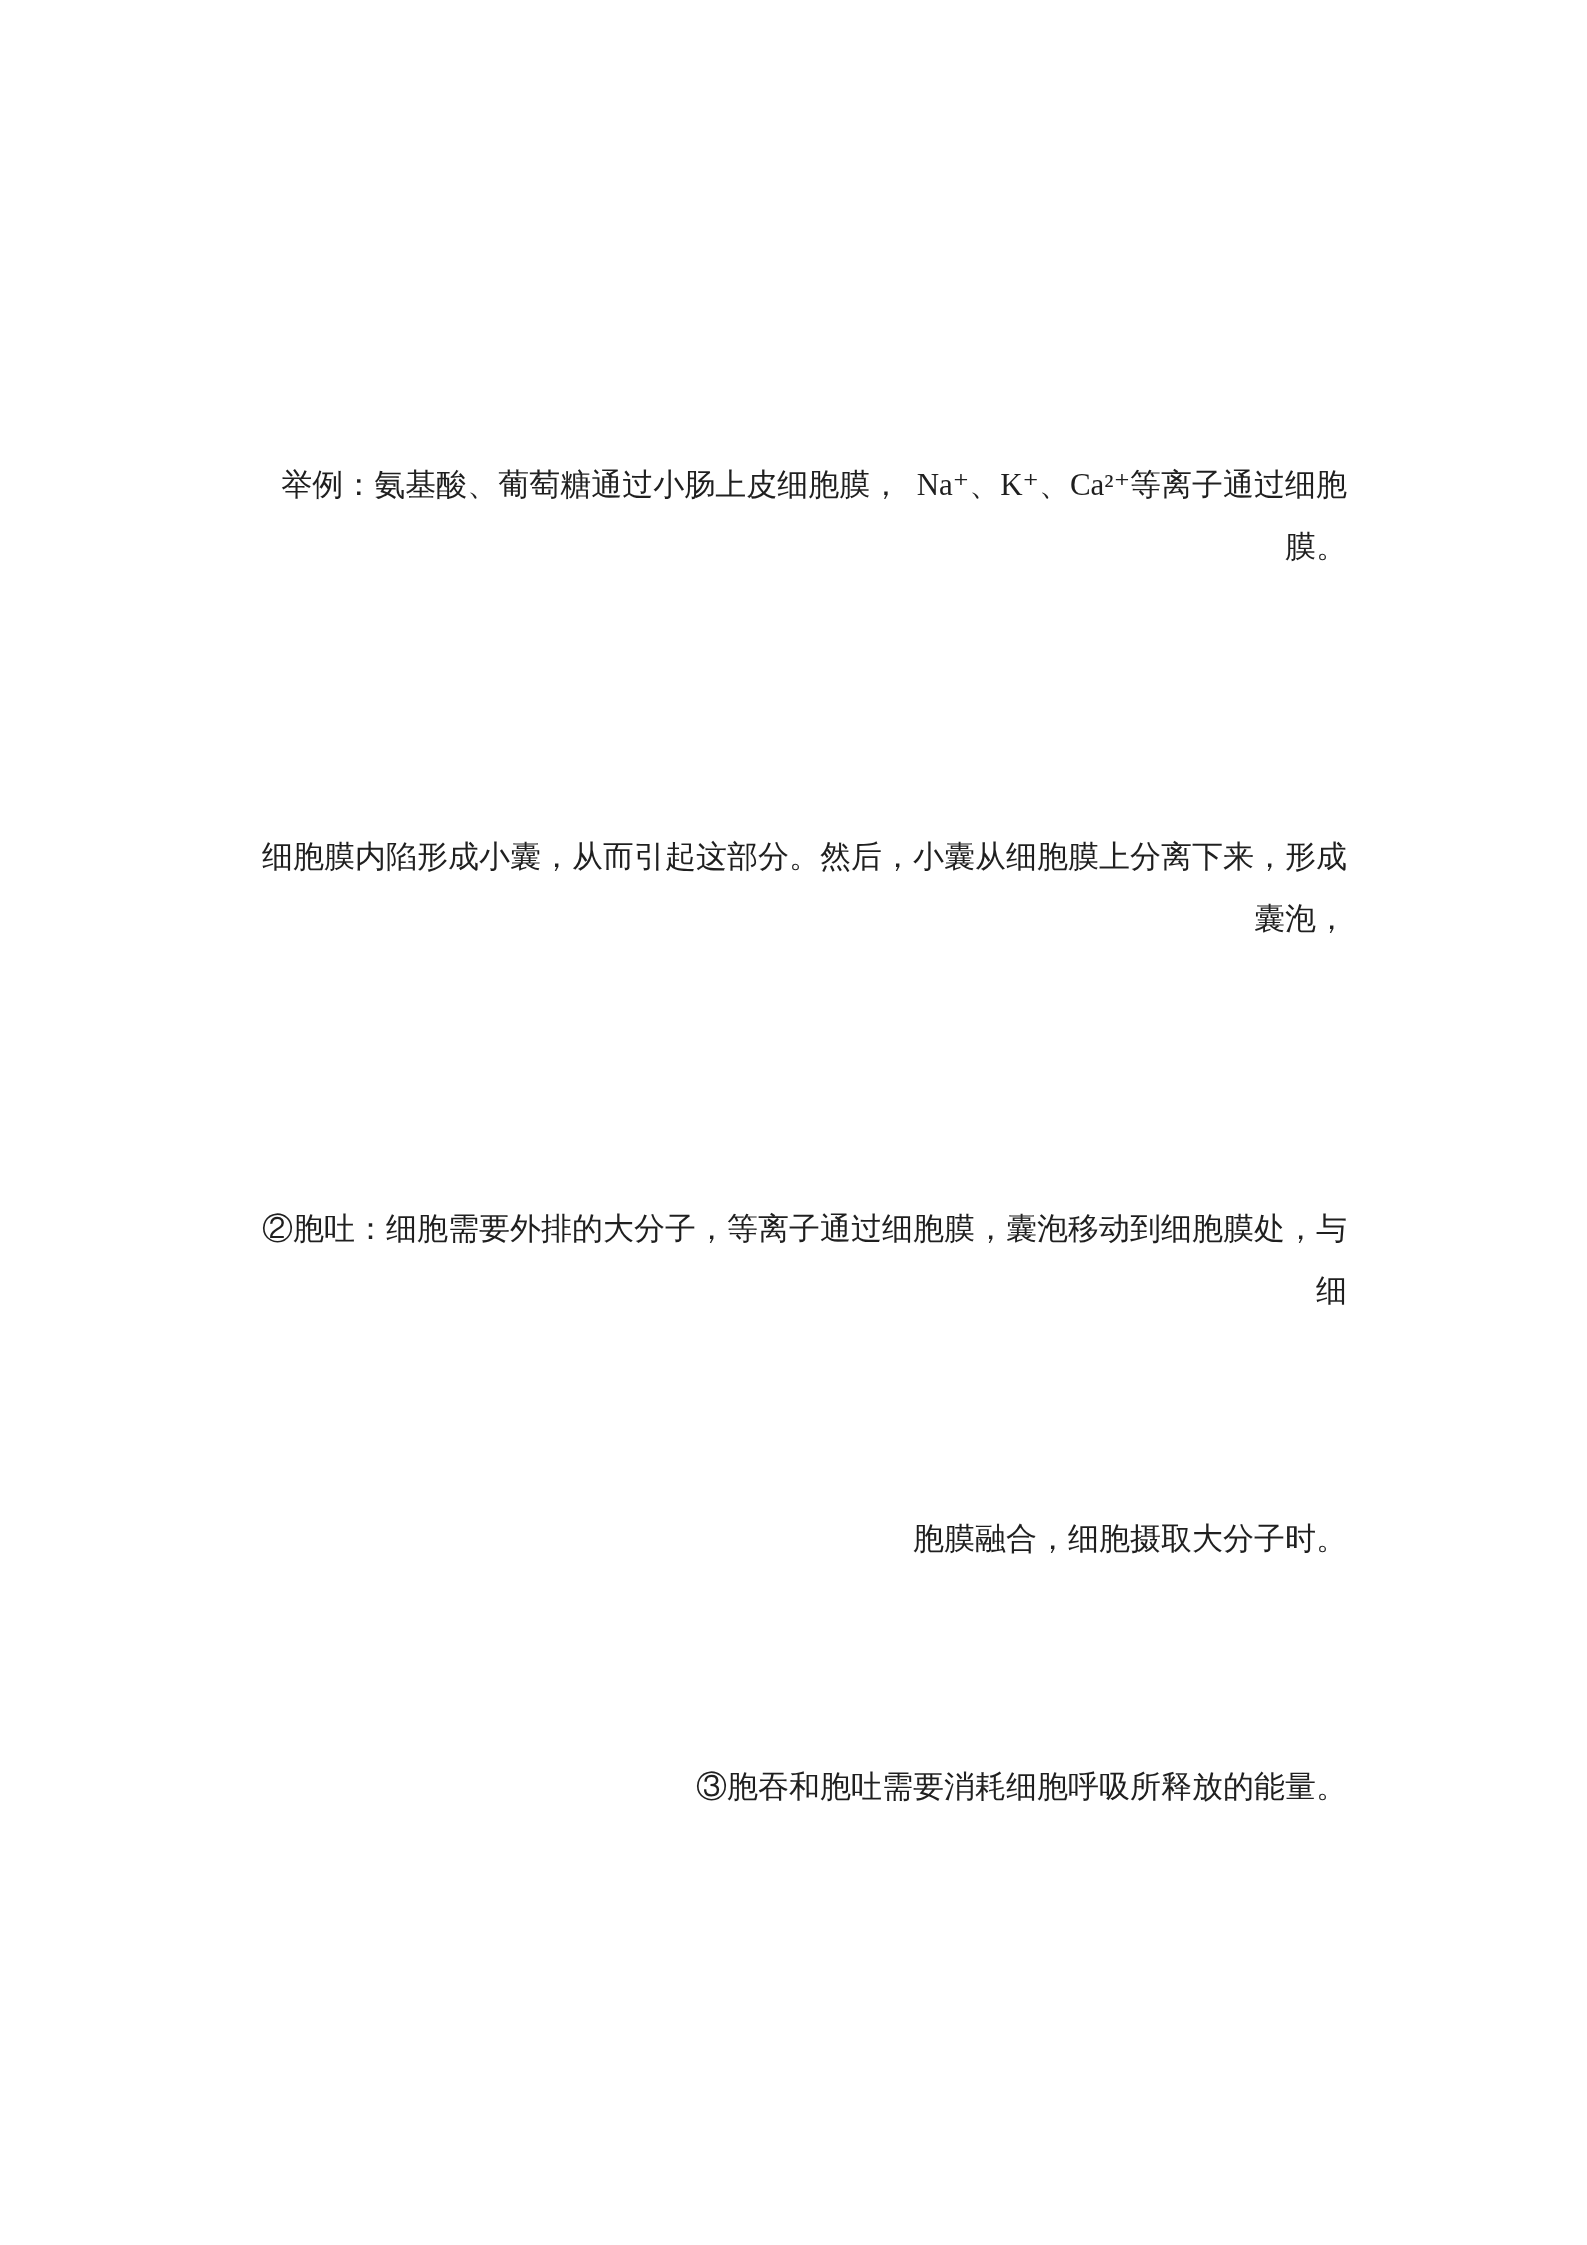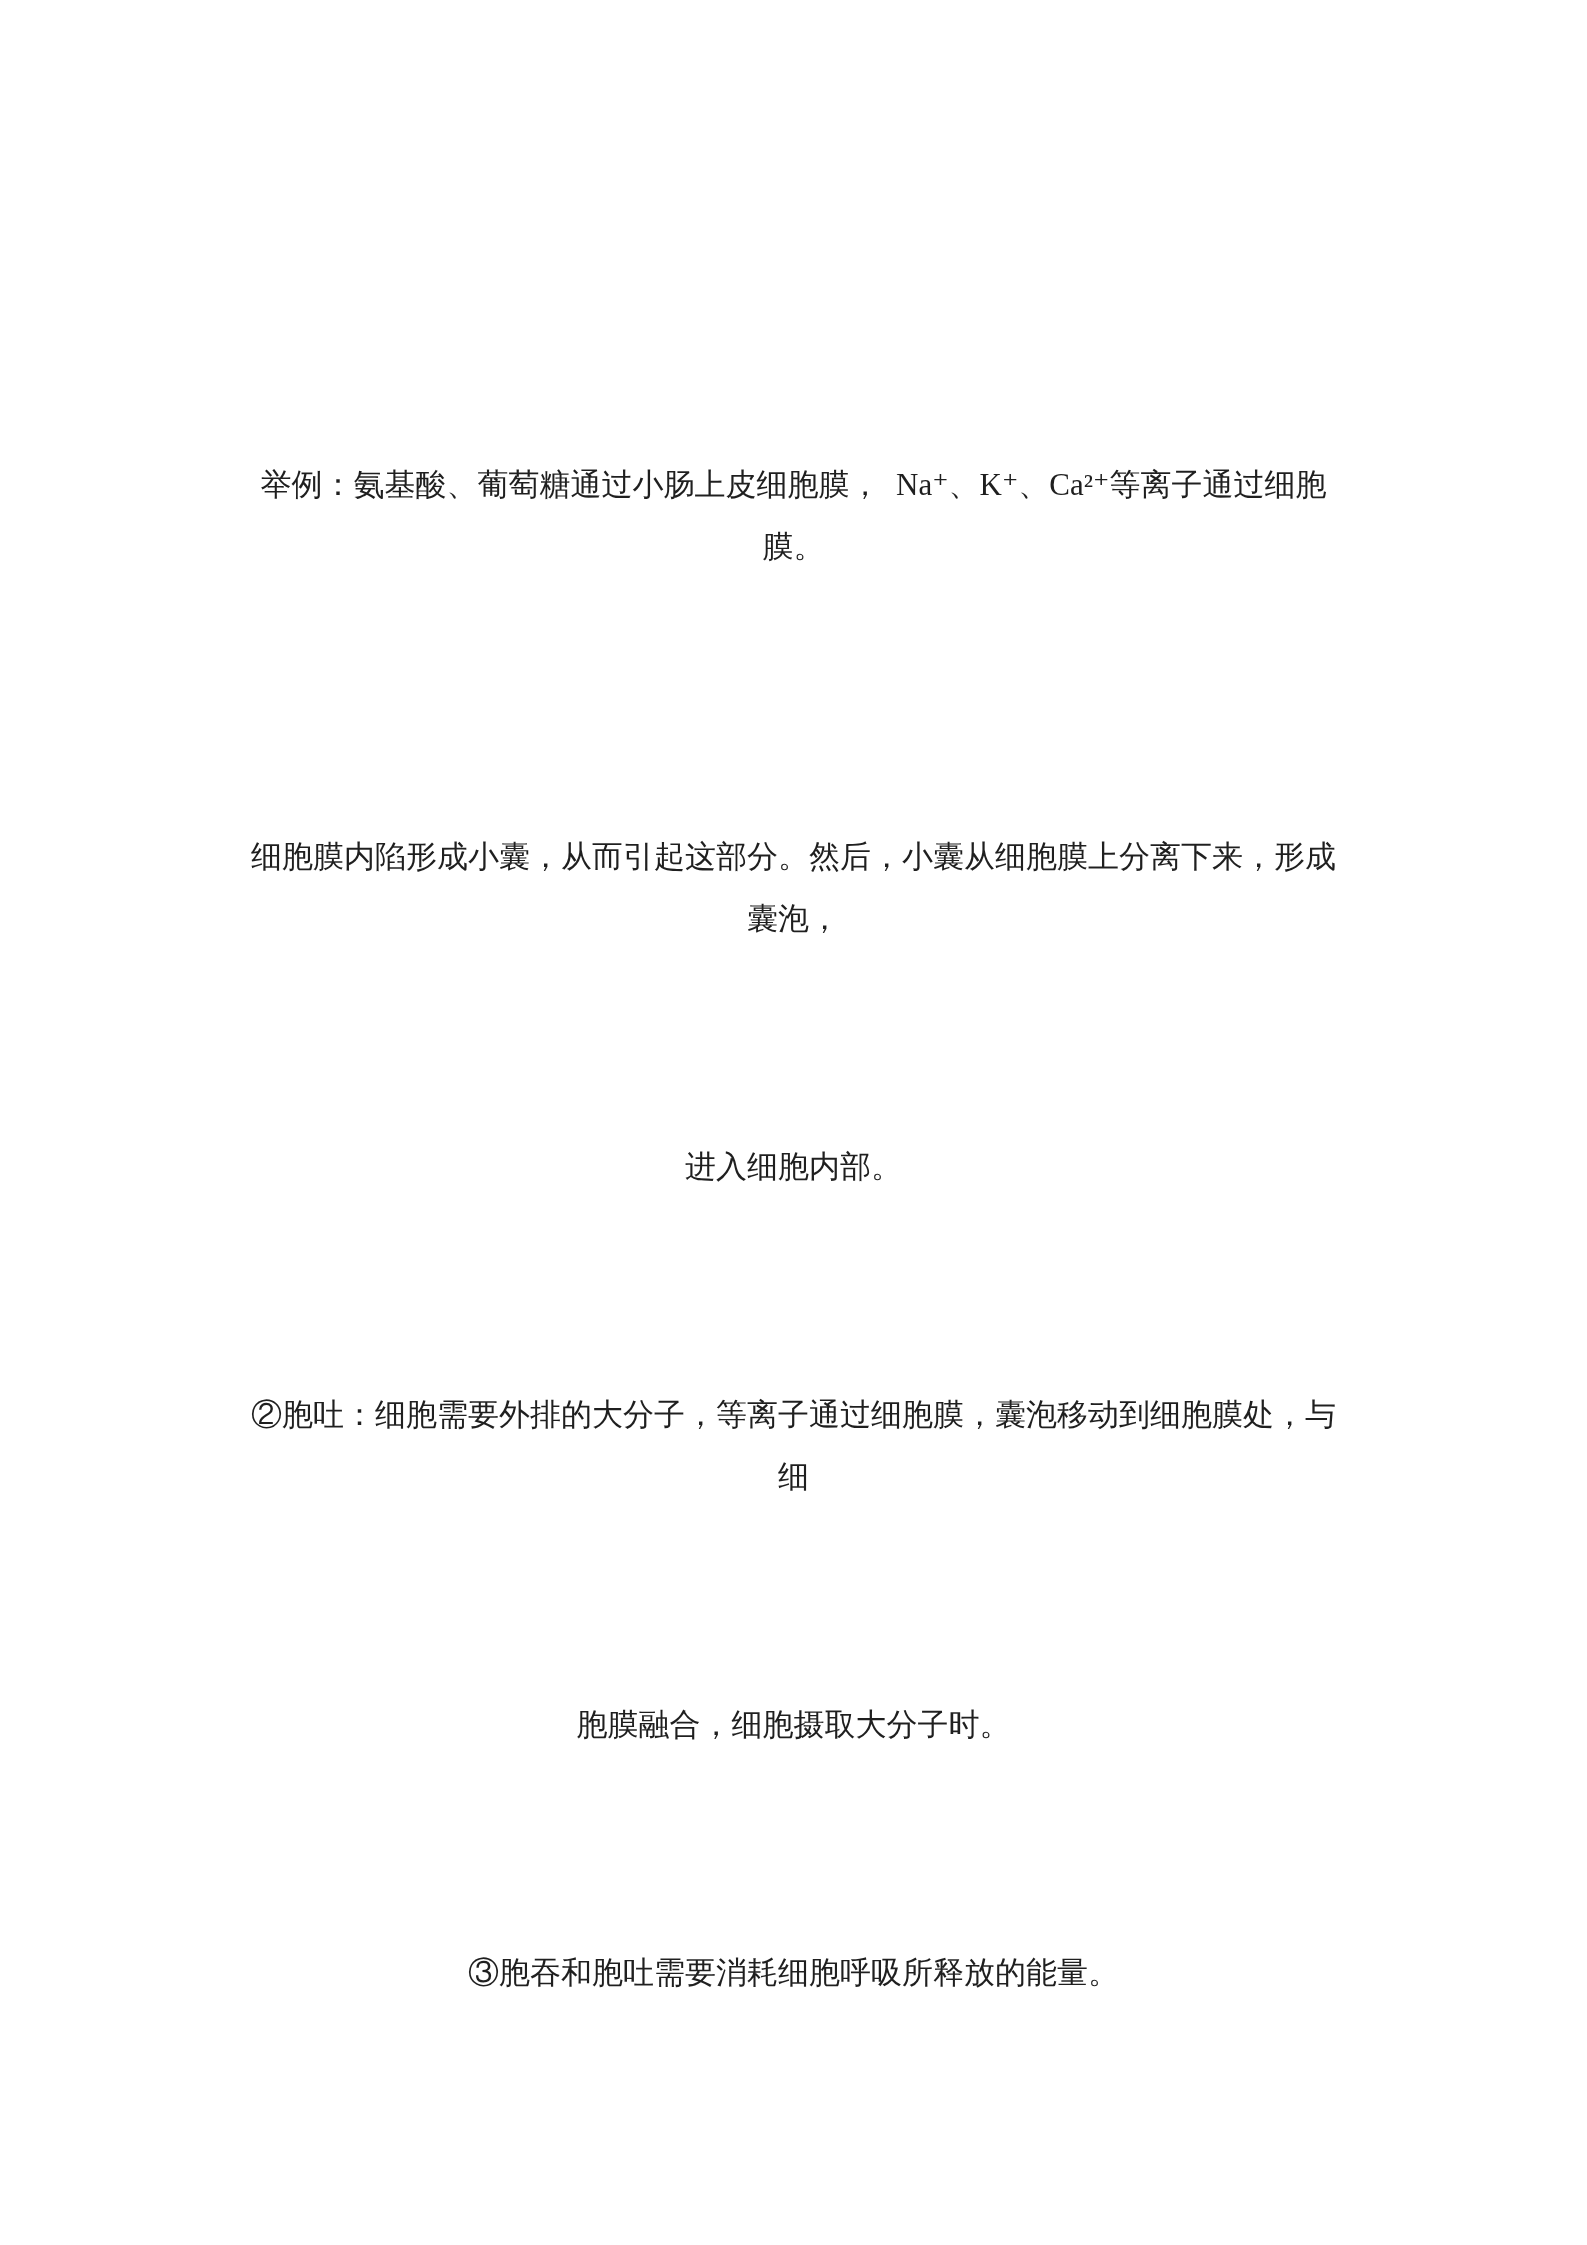--- a/index.html
+++ b/index.html
@@ -23,36 +23,35 @@
     width: 1107px;
     font-size: 31px;
     line-height: 62px;
     color: #1f1f1f;
     white-space: pre-wrap;
   }
   .line {
     margin: 0;
     padding: 0;
     min-height: 62px;
-    text-align: center;
+    text-align: right;
   }
 </style>
 </head>
 <body>
 
 <div class="page" style="background: rgb(255, 255, 255);">
   <div class="content" style="color: rgb(31, 31, 31);">
     
   
       <p class="line body">举例：氨基酸、葡萄糖通过小肠上皮细胞膜，  Na⁺、K⁺、Ca²⁺等离子通过细胞膜。</p>
     
     
       <p class="line body">细胞膜内陷形成小囊，从而引起这部分。然后，小囊从细胞膜上分离下来，形成囊泡，</p>
     
-      <p class="line body">进入细胞内部。</p>
     
       <p class="line body">②胞吐：细胞需要外排的大分子，等离子通过细胞膜，囊泡移动到细胞膜处，与细</p>
     
       <p class="line body">胞膜融合，细胞摄取大分子时。</p>
     
       <p class="line body">③胞吞和胞吐需要消耗细胞呼吸所释放的能量。</p>
     
       
     
       

